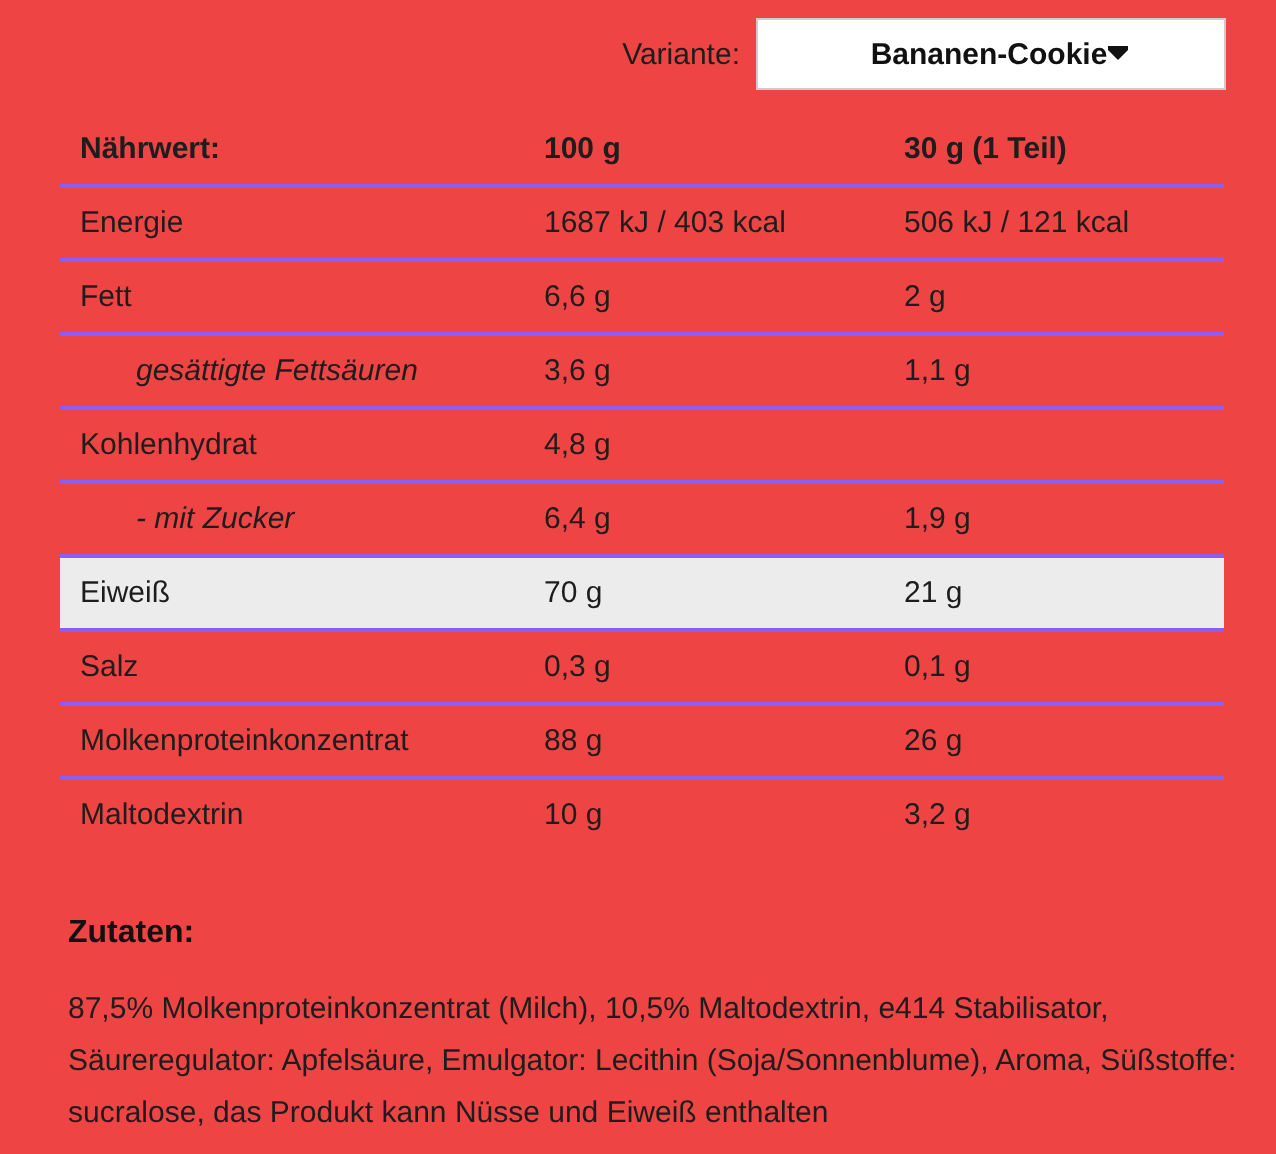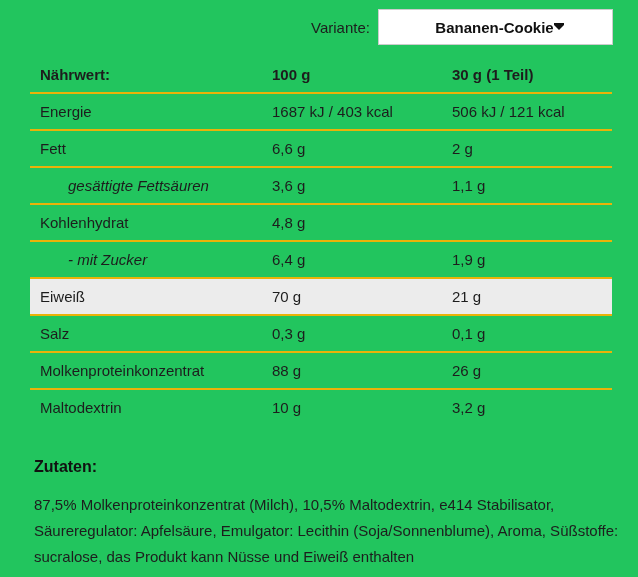--- a/index.html
+++ b/index.html
@@ -6,21 +6,21 @@
     margin: 0;
     padding: 0;
     background: #ffffff;
     font-family: "Liberation Sans", sans-serif;
     color: #1d1d1d;
   }
   .page {
     position: relative;
     width: 638px;
     height: 577px;
-    background: #22c55e;
+    background: #ef4444;
     overflow: hidden;
   }
 
   
   .topbar {
     display: flex;
     align-items: center;
     justify-content: flex-end;
     padding: 9px 25px 0 0;
   }
@@ -67,21 +67,21 @@
   
   .table {
     margin: 11px 26px 0 30px;
     width: 582px;
   }
   .t-row {
     display: grid;
     grid-template-columns: 242px 180px 1fr;
     align-items: center;
     height: 35px;
-    border-bottom: 2px solid #eab308;
+    border-bottom: 2px solid #8b5cf6;
     font-size: 15px;
   }
   .t-row.header {
     height: 36px;
     font-weight: bold;
   }
   .t-row:last-child {
     border-bottom: none;
   }
   .t-row.highlight {

